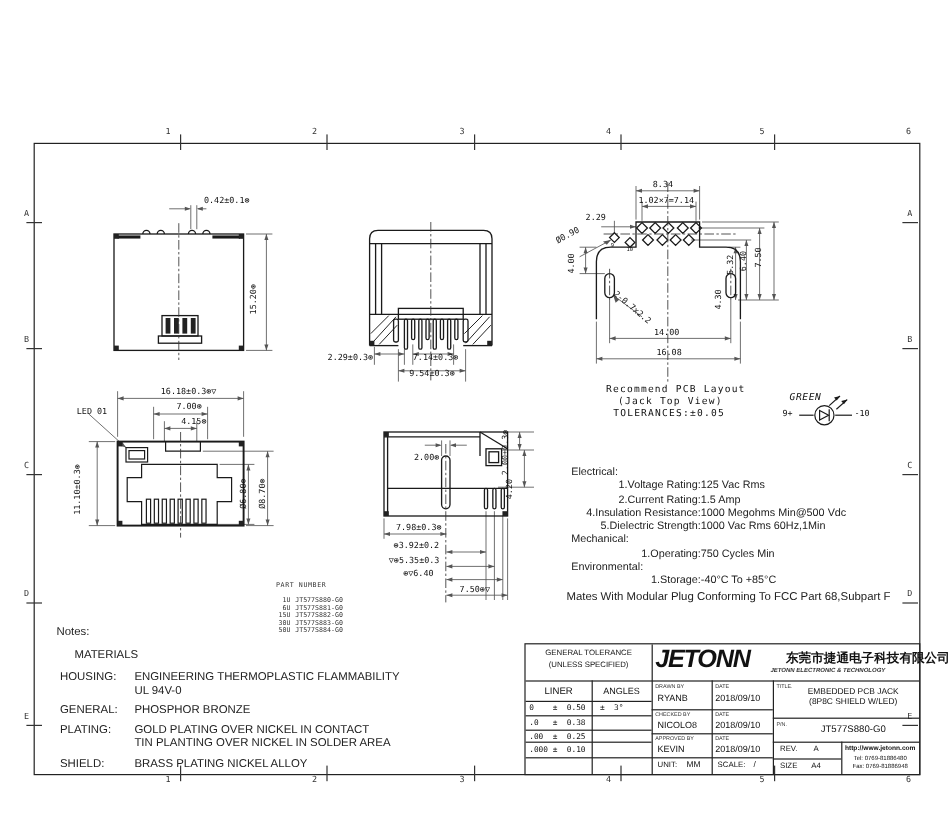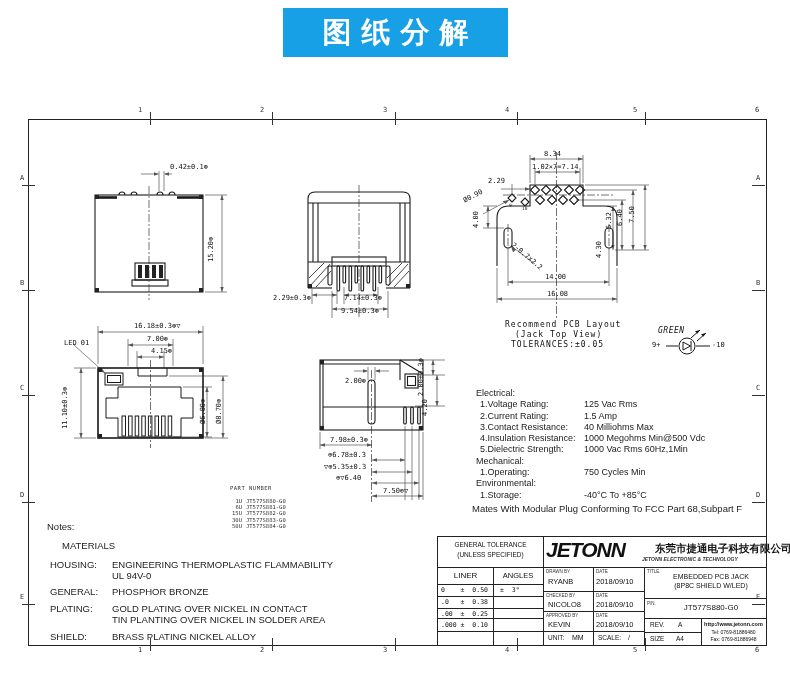--- a/index.html
+++ b/index.html
@@ -18,21 +18,21 @@
   .dim.v{transform:rotate(-90deg);transform-origin:0 100%;}
   .dim.rneg{transform:rotate(-28deg);transform-origin:0 50%;}
   .dim.rpos{transform:rotate(40deg);transform-origin:0 50%;}
   .dim.tiny{font-size:4.5px;line-height:5px;}
   .cadtext{position:absolute;font:8px "DejaVu Sans Mono","DejaVu Sans",monospace;letter-spacing:1px;
            color:#111;white-space:nowrap;}
   .cadtext.it{font-style:italic;letter-spacing:0.5px;}
   .specs{position:absolute;left:476px;top:388px;width:300px;font-size:9px;line-height:11.3px;color:#222;}
   .spec-h{height:11.3px;}
   .spec-row{height:11.3px;}
-  .spec-l{display:inline-block;width:104px;padding-left:4px;}
+  .spec-l{display:inline-block;width:104px;padding-left:4px;text-align:right;}
   .spec-foot{margin-left:-4px;margin-top:2px;font-size:9.5px;white-space:nowrap;}
   .note{position:absolute;font-size:9.5px;color:#222;white-space:nowrap;}
   .pnblock{position:absolute;left:226px;top:485px;font-family:"DejaVu Sans Mono",monospace;color:#333;}
   .pn-title{font-size:5.5px;letter-spacing:0.5px;margin-left:4px;margin-bottom:7px;}
   .pn-row{font-size:5.5px;line-height:6.2px;white-space:pre;}
   .pn-u{display:inline-block;width:16px;text-align:right;margin-right:4px;}
   .tb{position:absolute;left:437px;top:536px;width:328px;height:108px;border:1px solid #222;color:#111;}
   .tb .h{position:absolute;height:1px;background:#222;}
   .tb .v{position:absolute;width:1px;background:#222;}
   .tb .t{position:absolute;white-space:nowrap;}
@@ -42,23 +42,20 @@
         font-family:"Liberation Sans",sans-serif;}
   .cn{font-size:10.5px;font-weight:700;margin-left:17px;}
   .en{font-size:5px;font-style:italic;font-weight:700;color:#333;}
   svg{overflow:visible;}
 </style>
 </head>
 <body>
 
 <div class="page">
 
-  <div class="banner">
-    <span>图纸分解</span>
-  </div>
 
   <div class="frame"></div>
 
   <span class="gridlabel" style="left:138px;top:106px">1</span>
   <span class="gridlabel" style="left:260px;top:106px">2</span>
   <span class="gridlabel" style="left:383px;top:106px">3</span>
   <span class="gridlabel" style="left:505px;top:106px">4</span>
   <span class="gridlabel" style="left:633px;top:106px">5</span>
   <span class="gridlabel" style="left:755px;top:106px">6</span>
 
@@ -433,39 +430,38 @@
       <rect x="5" y="10" width="4" height="4"></rect>
         <rect x="5" y="76" width="4" height="4"></rect>
         <rect x="104" y="76" width="4" height="4"></rect>
     </g>
     <line x1="56.5" y1="20" x2="56.5" y2="152" stroke="#333" stroke-width="0.7" stroke-dasharray="8 2 2 2"></line>
   </svg>
   <span class="dim" style="left:345px;top:377px">2.00⊛</span>
   <span class="dim v" style="left:426px;top:387px">2.00±0.3⊛</span>
   <span class="dim v" style="left:430px;top:407px">4.20</span>
   <span class="dim" style="left:330px;top:436px">7.98±0.3⊛</span>
-  <span class="dim" style="left:328px;top:451px">⊕6.78±0.3</span>
+  <span class="dim" style="left:328px;top:451px">⊕3.92±0.2</span>
   <span class="dim" style="left:324px;top:463px">▽⊕5.35±0.3</span>
   <span class="dim" style="left:336px;top:474px">⊕▽6.40</span>
   <span class="dim" style="left:383px;top:487px">7.50⊕▽</span>
 
   <div class="pnblock">
     <div class="pn-title">PART NUMBER</div>
     <div class="pn-row"><span class="pn-u">1U</span><span>JT577S880-G0</span></div>
     <div class="pn-row"><span class="pn-u">6U</span><span>JT577S881-G0</span></div>
     <div class="pn-row"><span class="pn-u">15U</span><span>JT577S882-G0</span></div>
     <div class="pn-row"><span class="pn-u">30U</span><span>JT577S883-G0</span></div>
     <div class="pn-row"><span class="pn-u">50U</span><span>JT577S884-G0</span></div>
   </div>
 
   <div class="specs">
     <div class="spec-h">Electrical:</div>
     <div class="spec-row"><span class="spec-l">1.Voltage Rating:</span><span>125 Vac Rms</span></div>
     <div class="spec-row"><span class="spec-l">2.Current Rating:</span><span>1.5 Amp</span></div>
-    <div class="spec-row"><span class="spec-l">3.Contact Resistance:</span><span>40 Milliohms Max</span></div>
     <div class="spec-row"><span class="spec-l">4.Insulation Resistance:</span><span>1000 Megohms Min@500 Vdc</span></div>
     <div class="spec-row"><span class="spec-l">5.Dielectric Strength:</span><span>1000 Vac Rms 60Hz,1Min</span></div>
     <div class="spec-h">Mechanical:</div>
     <div class="spec-row"><span class="spec-l">1.Operating:</span><span>750 Cycles Min</span></div>
     <div class="spec-h">Environmental:</div>
     <div class="spec-row"><span class="spec-l">1.Storage:</span><span>-40°C To +85°C</span></div>
     <div class="spec-foot">Mates With Modular Plug Conforming To FCC Part 68,Subpart F</div>
   </div>
 
   <span class="note" style="left:47px;top:521px">Notes:</span>

